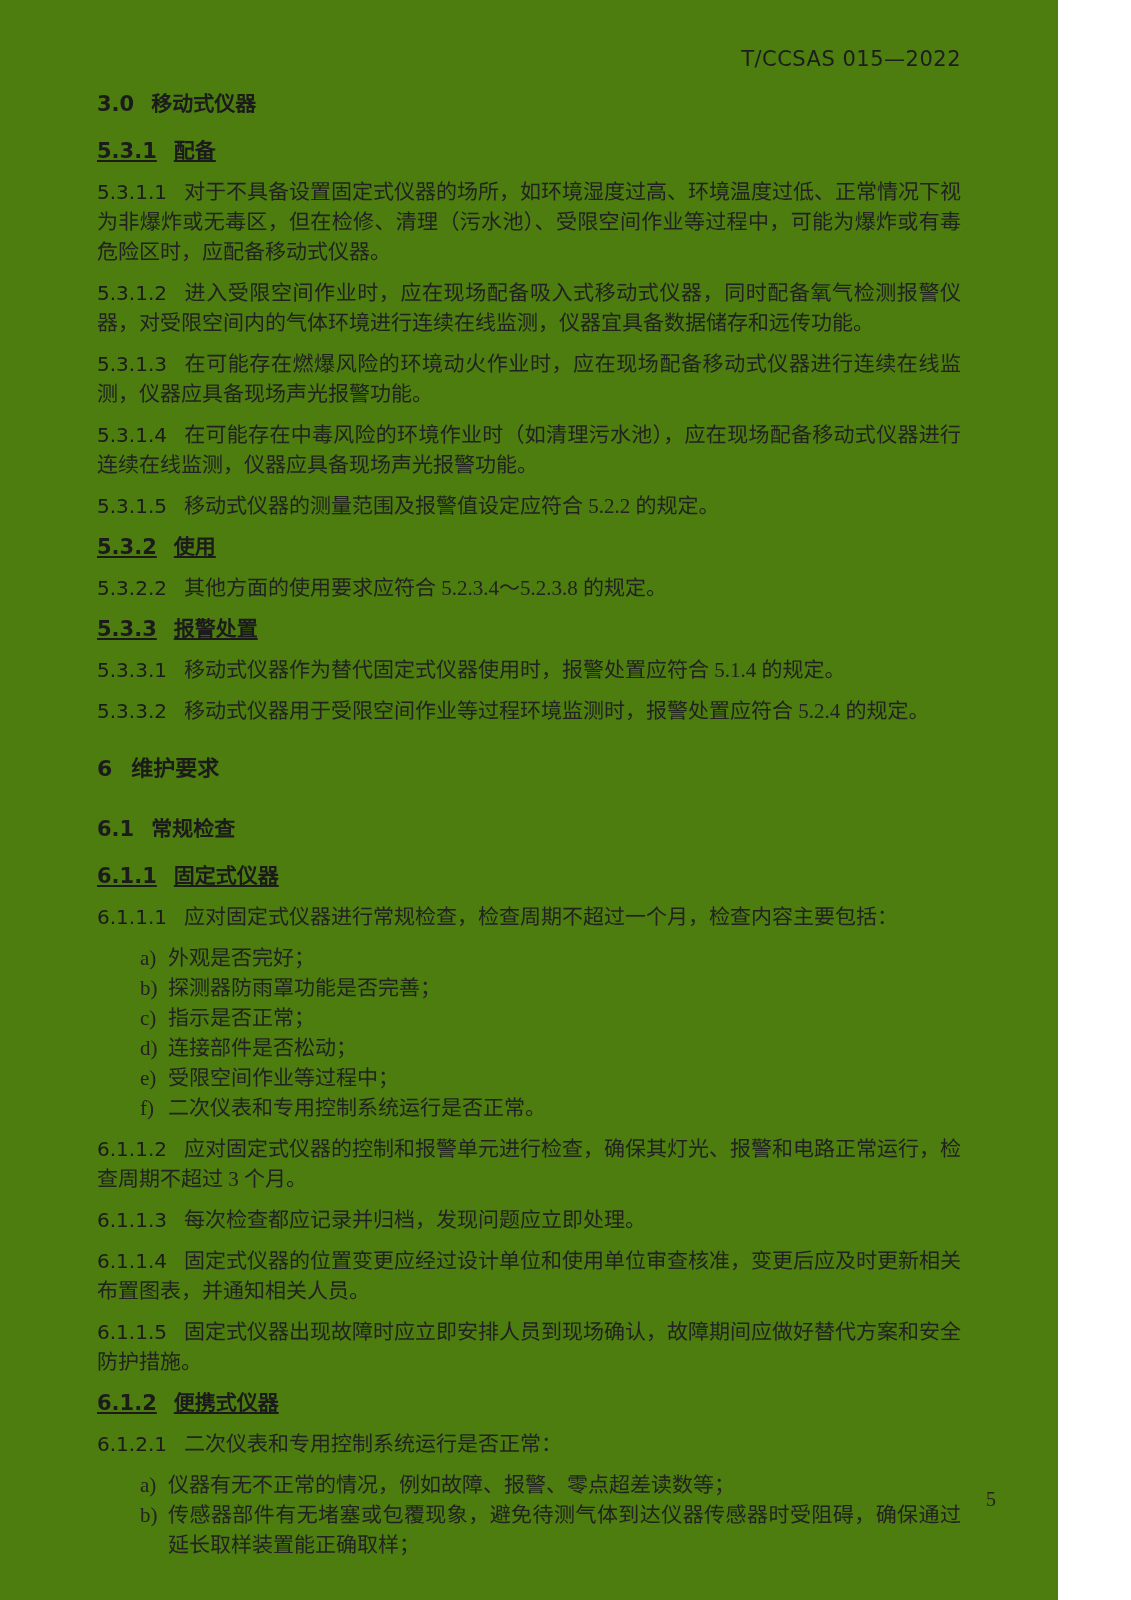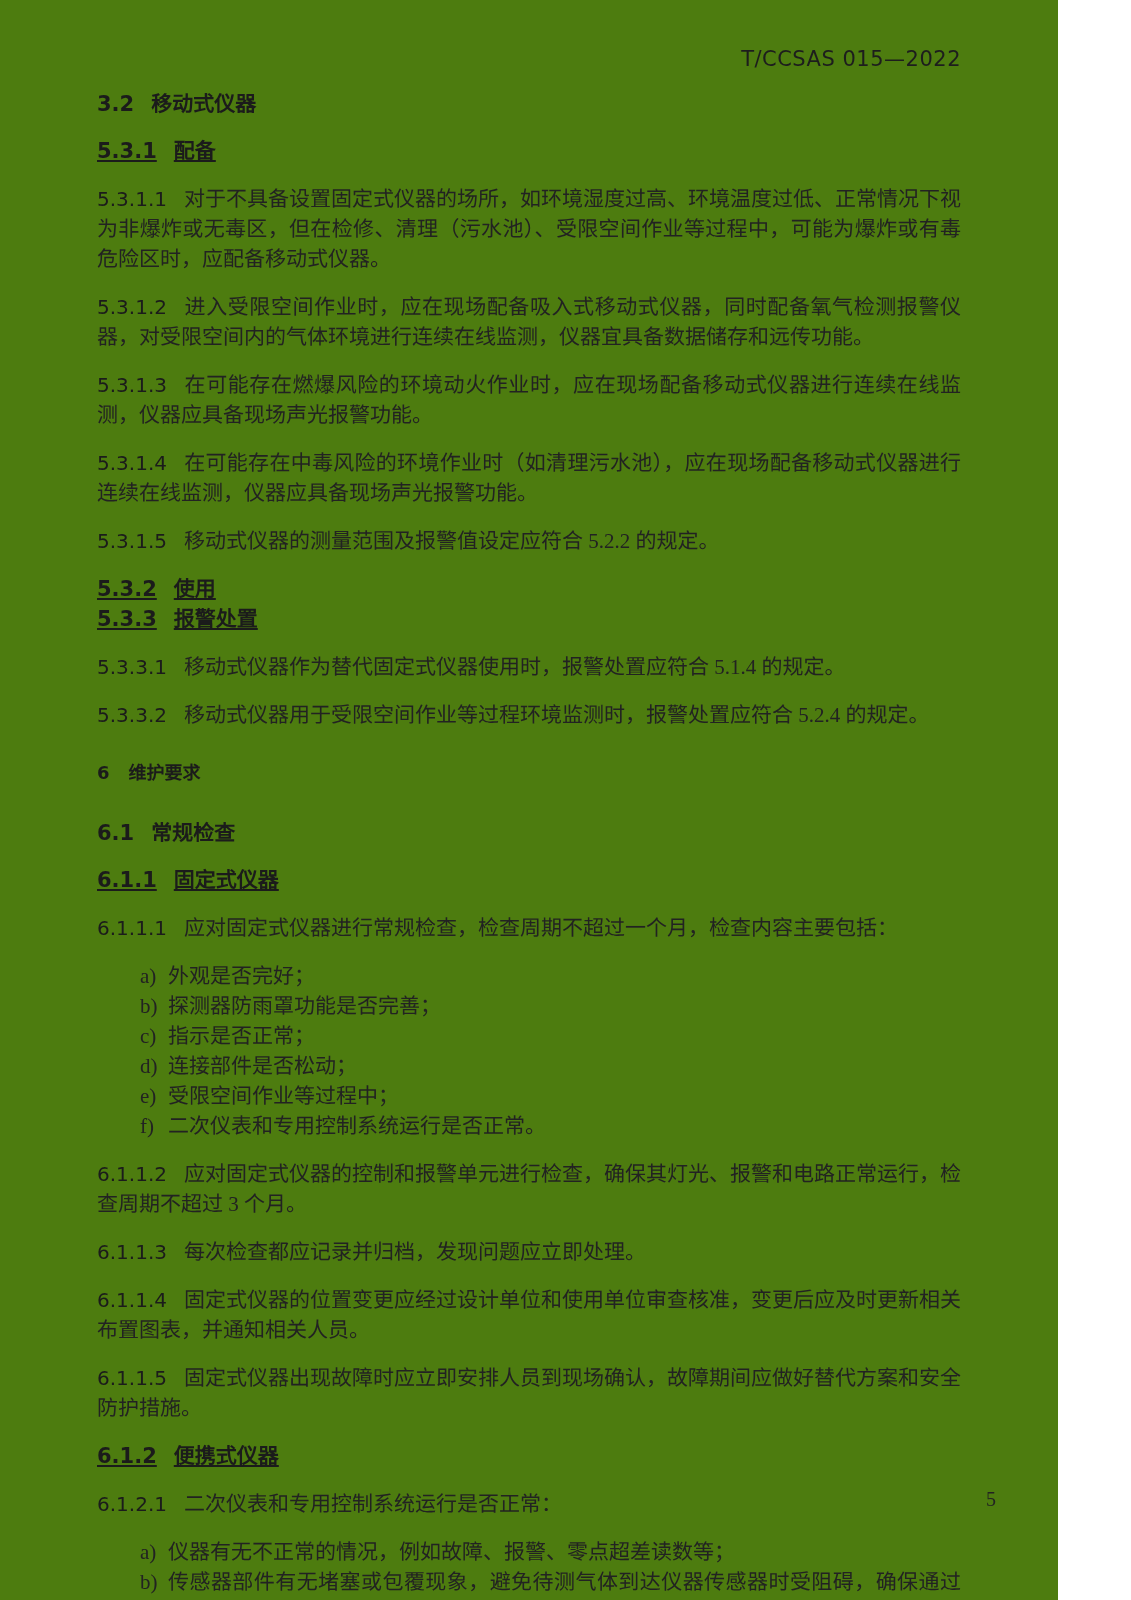--- a/index.html
+++ b/index.html
@@ -29,41 +29,41 @@
     letter-spacing: 0.5px;
     color: #1d1d1d;
   }
   
   .ch-heading, .sec-heading, .sub-heading {
     font-family: "DejaVu Sans", "Liberation Sans", sans-serif;
     font-weight: 700;
     color: #1b1b1b;
   }
   .ch-heading {            
-    font-size: 18px;
+    font-size: 22px;
     line-height: 30px;
     margin: 28px 0 30px 0;
   }
   .sec-heading {           
     font-size: 21px;
     line-height: 30px;
     margin: 15px 0 17px 0;
   }
   .sub-heading {           
     font-size: 21px;
     line-height: 30px;
     margin: 0;
     text-decoration: underline;
   }
   .hnum { margin-right: 17px; }
   .ch-heading .hnum { margin-right: 19px; }
 
   
   p.clause {
-    margin: 18px 0;
+    margin: 11px 0;
     text-align: justify;
     text-justify: inter-ideograph;
   }
   .cnum {
     font-family: "DejaVu Sans", "Liberation Sans", sans-serif;
     font-size: 20px;
     margin-right: 17px;
     white-space: nowrap;
     color: #1b1b1b;
   }
@@ -97,37 +97,38 @@
     color: #222;
   }
 </style>
 </head>
 <body>
 
 <div class="page">
 
   <div class="doc-header">T/CCSAS 015—2022</div>
 
-  <h2 class="sec-heading"><span class="hnum">3.2</span><span>移动式仪器</span></h2>
+  <h2 class="sec-heading"><span class="hnum">3.0</span><span>移动式仪器</span></h2>
 
   <h3 class="sub-heading"><span class="hnum">5.3.1</span><span>配备</span></h3>
 
   <p class="clause"><span class="cnum">5.3.1.1</span><span>对于不具备设置固定式仪器的场所，如环境湿度过高、环境温度过低、正常情况下视为非爆炸或无毒区，但在检修、清理（污水池）、受限空间作业等过程中，可能为爆炸或有毒危险区时，应配备移动式仪器。</span></p>
 
   <p class="clause"><span class="cnum">5.3.1.2</span><span>进入受限空间作业时，应在现场配备吸入式移动式仪器，同时配备氧气检测报警仪器，对受限空间内的气体环境进行连续在线监测，仪器宜具备数据储存和远传功能。</span></p>
 
   <p class="clause"><span class="cnum">5.3.1.3</span><span>在可能存在燃爆风险的环境动火作业时，应在现场配备移动式仪器进行连续在线监测，仪器应具备现场声光报警功能。</span></p>
 
   <p class="clause"><span class="cnum">5.3.1.4</span><span>在可能存在中毒风险的环境作业时（如清理污水池），应在现场配备移动式仪器进行连续在线监测，仪器应具备现场声光报警功能。</span></p>
 
   <p class="clause"><span class="cnum">5.3.1.5</span><span>移动式仪器的测量范围及报警值设定应符合 5.2.2 的规定。</span></p>
 
   <h3 class="sub-heading"><span class="hnum">5.3.2</span><span>使用</span></h3>
 
 
+  <p class="clause"><span class="cnum">5.3.2.2</span><span>其他方面的使用要求应符合 5.2.3.4～5.2.3.8 的规定。</span></p>
 
   <h3 class="sub-heading"><span class="hnum">5.3.3</span><span>报警处置</span></h3>
 
   <p class="clause"><span class="cnum">5.3.3.1</span><span>移动式仪器作为替代固定式仪器使用时，报警处置应符合 5.1.4 的规定。</span></p>
 
   <p class="clause"><span class="cnum">5.3.3.2</span><span>移动式仪器用于受限空间作业等过程环境监测时，报警处置应符合 5.2.4 的规定。</span></p>
 
   <h1 class="ch-heading"><span class="hnum">6</span><span>维护要求</span></h1>
 
   <h2 class="sec-heading"><span class="hnum">6.1</span><span>常规检查</span></h2>

